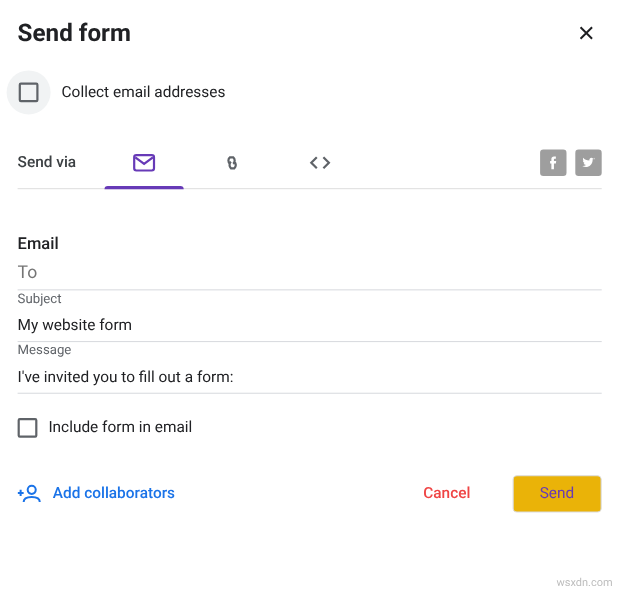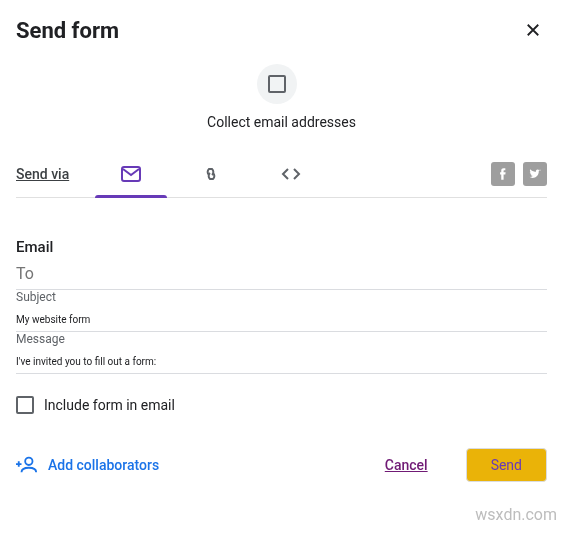--- a/index.html
+++ b/index.html
@@ -10,42 +10,42 @@
     height: 544px;
     background: #fff;
     color: #202124;
     position: relative;
     font-size: 14px;
   }
   .dialog { padding: 16px 16px 12px 16px; }
   .title-row { display: flex; align-items: center; justify-content: space-between; }
   .title { font-size: 22px; font-weight: 700; }
   .close { width: 28px; height: 28px; display:flex; align-items:center; justify-content:center; cursor:pointer; }
-  .collect-row { display:flex; align-items:center; gap:10px; margin-top:20px;flex-direction:column; }
+  .collect-row { display:flex; align-items:center; gap:10px; margin-top:20px; }
   .chk-wrap { width:40px; height:40px; border-radius:50%; background:#f1f3f4; display:flex; align-items:center; justify-content:center; margin-left:-10px; }
   .chk { width:18px; height:18px; border:2px solid #5f6368; border-radius:2px; }
   .chk2 { width:18px; height:18px; border:2px solid #5f6368; border-radius:2px; flex:none; }
   .sendvia-row { display:flex; align-items:center; margin-top:20px; border-bottom:1px solid #e0e0e0; height:48px; position:relative; }
-  .sendvia-label { font-size:14px; font-weight:500; color:#3c4043; margin-right:22px;text-decoration:underline; }
+  .sendvia-label { font-size:14px; font-weight:500; color:#3c4043; margin-right:22px; }
   .tab { width:80px; height:48px; display:flex; align-items:center; justify-content:center; cursor:pointer; position:relative; }
   .tab.active::after { content:""; position:absolute; bottom:0; left:4px; right:4px; height:3px; background:#673ab7; border-radius:3px 3px 0 0; }
   .spacer { flex:1; }
   .social { display:flex; gap:8px; }
   .social-btn { width:24px; height:24px; background:#9e9e9e; border-radius:3px; display:flex; align-items:center; justify-content:center; cursor:pointer; }
   .section-title { font-size:15px; font-weight:500; margin-top:40px; }
   .field { }
   .field-label { font-size:12px; color:#5f6368; margin-bottom:2px; display:block; }
-  .text-input { width:100%; border:none; border-bottom:1px solid #dadce0; padding:8px 0 6px 0; font-size:10px; outline:none; background:transparent; color:#202124; font-family:inherit; }
+  .text-input { width:100%; border:none; border-bottom:1px solid #dadce0; padding:8px 0 6px 0; font-size:14px; outline:none; background:transparent; color:#202124; font-family:inherit; }
   .text-input.big { font-size:16px; color:#5f6368; }
   .include-row { display:flex; align-items:center; gap:10px; margin-top:22px;text-align:right; }
   .footer { display:flex; align-items:center; margin-top:34px; gap:24px; }
   .add-collab { display:flex; align-items:center; gap:10px; color:#1a73e8; font-weight:500; cursor:pointer; font-size:14px; }
-  .btn-cancel { background:none; border:none; font:inherit; color:#701a75; font-weight:500; padding:8px 14px; cursor:pointer;text-decoration:underline; }
+  .btn-cancel { background:none; border:none; font:inherit; color:#ef4444; font-weight:500; padding:8px 14px; cursor:pointer; }
   .btn-send { background:#eab308; border:1px solid #dadce0; color:#673ab7; font-weight:500; padding:8px 24px; border-radius:4px; cursor:pointer; font:inherit; }
-  .watermark { position:absolute; bottom:20px; right:6px; font-size:16px; color:#bdbdbd; }
+  .watermark { position:absolute; bottom:8px; right:6px; font-size:10px; color:#bdbdbd; }
   svg { display:block; }
 </style>
 </head>
 <body>
 
 <div class="dialog">
 
   <div class="title-row">
     <div class="title">Send form</div>
     <div class="close">

